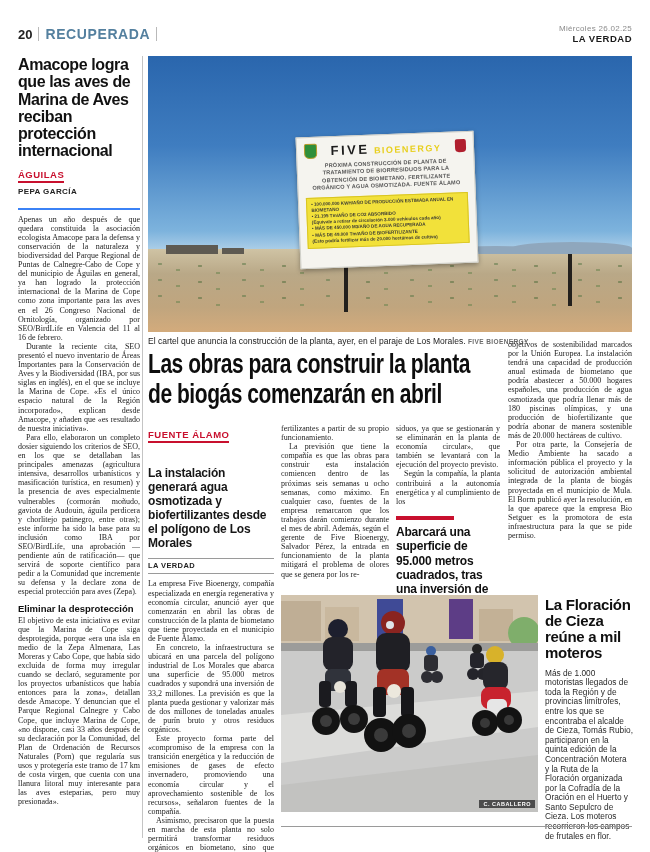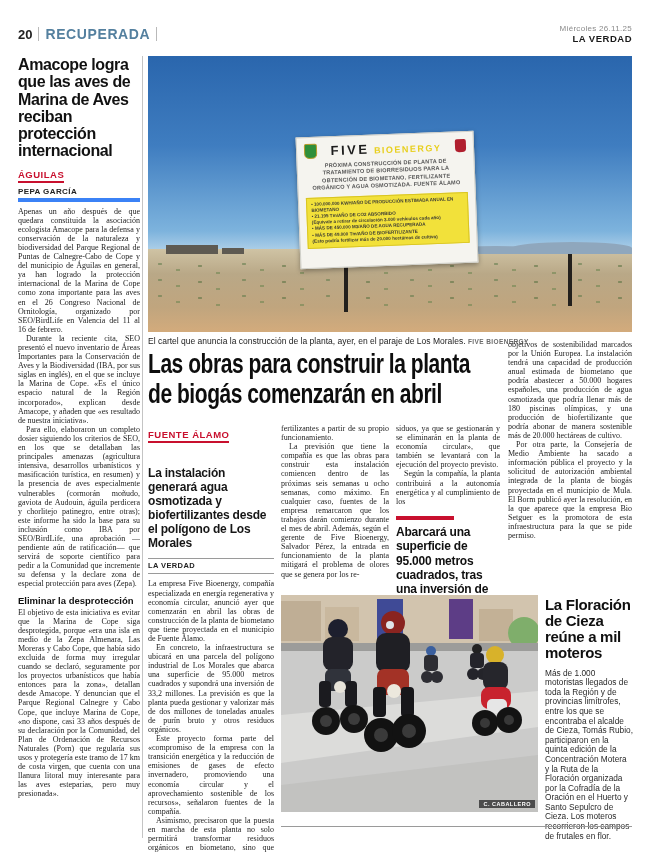--- a/index.html
+++ b/index.html
@@ -19,22 +19,22 @@
   .folio-masthead { font-size:9.5px; font-weight:bold; color:#1a1a1a; letter-spacing:.5px; }
 
   
   .aside { left:18px; top:56px; width:122px; }
   .aside-headline { font-family:"Liberation Sans", sans-serif; font-weight:bold;
                     font-size:16px; line-height:1.08; letter-spacing:-0.4px; color:#111; }
   .kicker { display:inline-block; font-family:"Liberation Sans", sans-serif; font-weight:bold;
             font-size:9.5px; letter-spacing:.5px; color:#c8102e;
             border-bottom:2px solid #c8102e; padding-bottom:1px; margin-top:9px; }
   .byline { font-family:"Liberation Sans", sans-serif; font-weight:bold; font-size:8px;
-            letter-spacing:.4px; color:#222; margin-top:4px; padding-bottom:2px;
-            border-bottom:4px solid #3b82f6; }
+            letter-spacing:.4px; color:#222; margin-top:4px; padding-bottom:12px;
+            border-bottom:2px solid #3b82f6; }
   .bodytext { margin-top:5px; font-size:8px; line-height:9.1px; text-align:justify; hyphens:auto; }
   .bodytext p { margin:0; }
   .bodytext p + p { text-indent:8px; }
   .aside-subhead { font-family:"Liberation Sans", sans-serif; font-weight:bold;
                    font-size:9.5px; color:#111; margin-top:6px; margin-bottom:2px; }
 
   .vrule { left:142px; top:56px; height:782px; width:1px; background:#c4c4c4; }
 
   
   .photo-main { left:148px; top:56px; width:484px; height:276px; overflow:hidden; background:#7db3dd; }
@@ -107,21 +107,21 @@
 </head>
 <body>
 
 <div class="abs folio-left">
   <span class="folio-num">20</span>
   <span class="folio-bar"></span>
   <span class="folio-section">RECUPERADA</span>
   <span class="folio-bar"></span>
 </div>
 <div class="abs folio-right">
-  <div class="folio-date">Miércoles 26.11.25</div>
+  <div class="folio-date">Miércoles 26.02.25</div>
   <div class="folio-masthead">LA VERDAD</div>
 </div>
 
 <aside class="abs aside">
   <h2 class="aside-headline">Amacope logra que las aves de Marina de Aves reciban protección internacional</h2>
   <div><span class="kicker">ÁGUILAS</span></div>
   <div class="byline">PEPA GARCÍA</div>
   <div class="bodytext">
       <p>Apenas un año después de que quedara constituida la asociación ecologista Amacope para la defensa y conservación de la naturaleza y biodiversidad del Parque Regional de Puntas de Calnegre-Cabo de Cope y del municipio de Águilas en general, ya han logrado la protección internacional de la Marina de Cope como zona importante para las aves en el 26 Congreso Nacional de Ornitología, organizado por SEO/BirdLife en Valencia del 11 al 16 de febrero.</p>
       <p>Durante la reciente cita, SEO presentó el nuevo inventario de Áreas Importantes para la Conservación de Aves y la Biodiversidad (IBA, por sus siglas en inglés), en el que se incluye la Marina de Cope. «Es el único espacio natural de la Región incorporado», explican desde Amacope, y añaden que «es resultado de nuestra iniciativa».</p>

